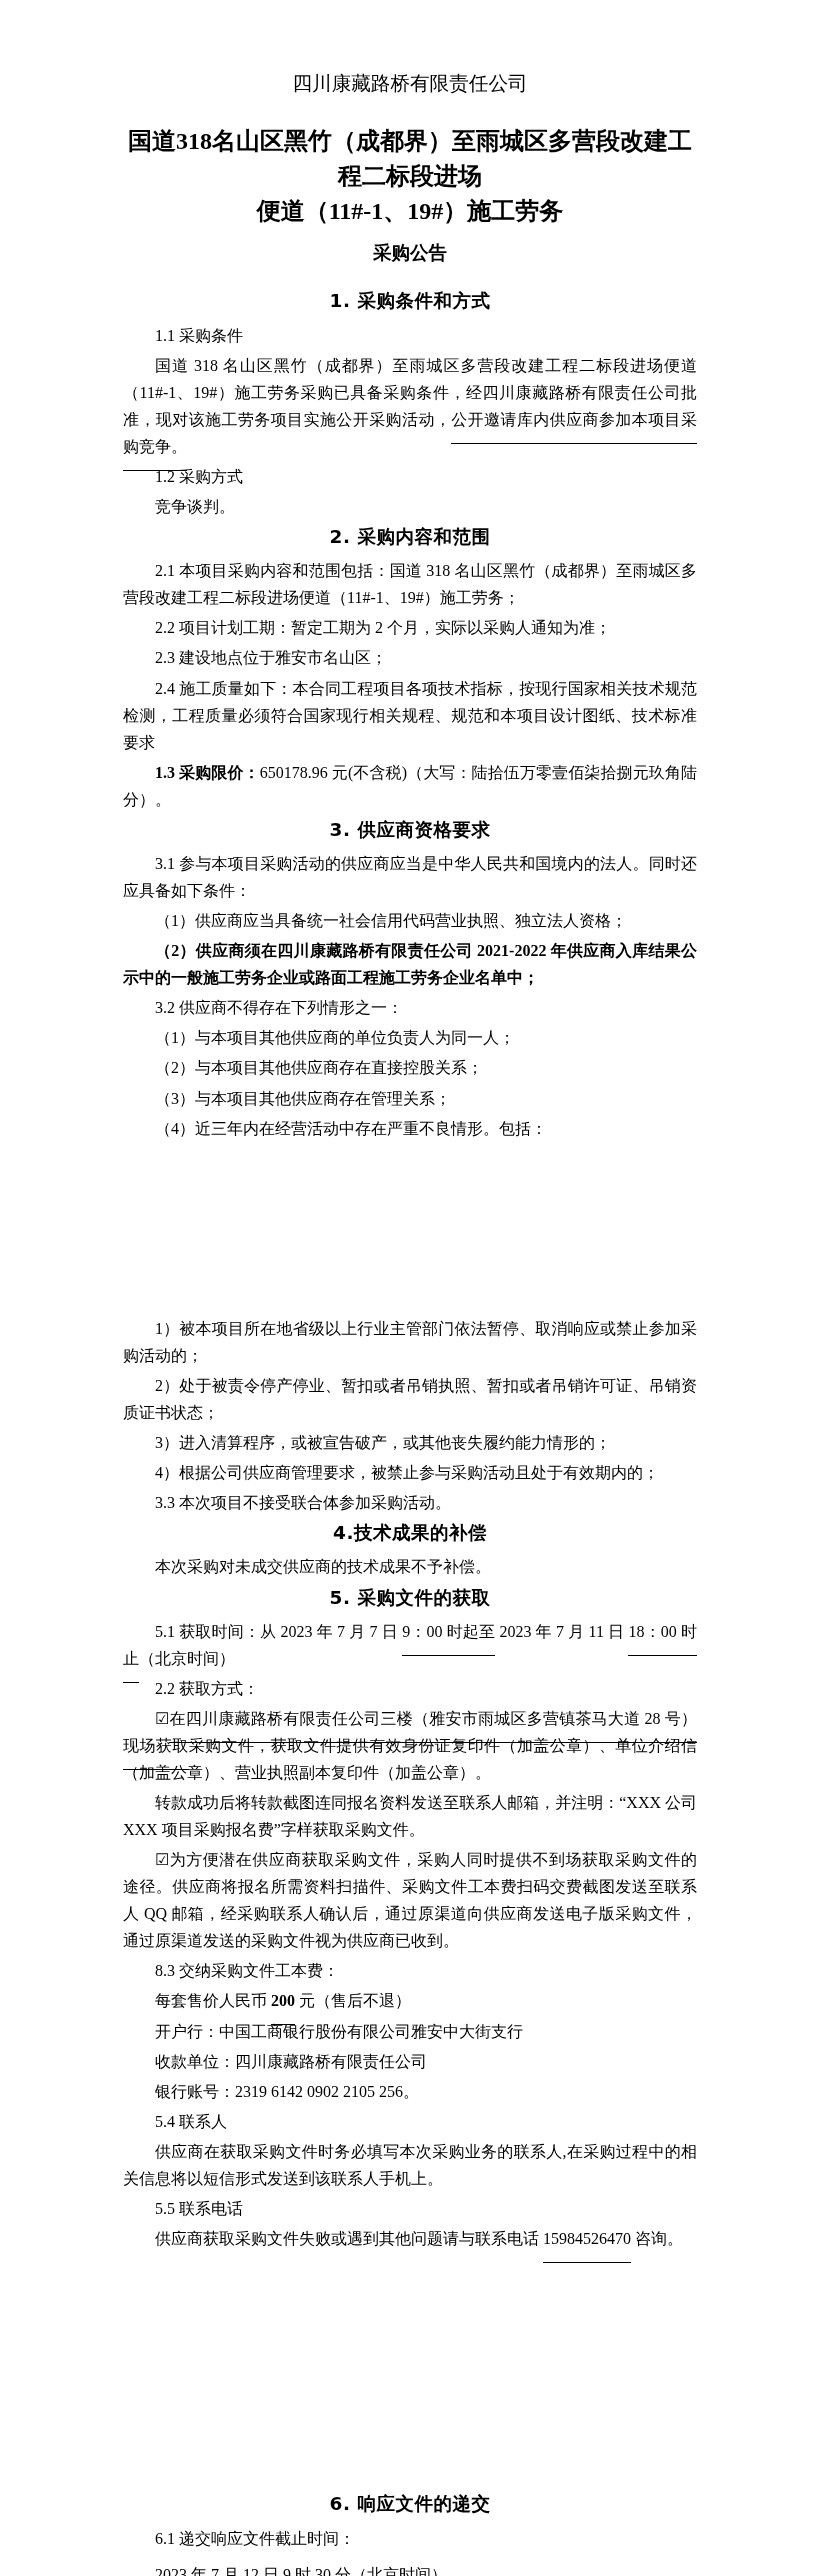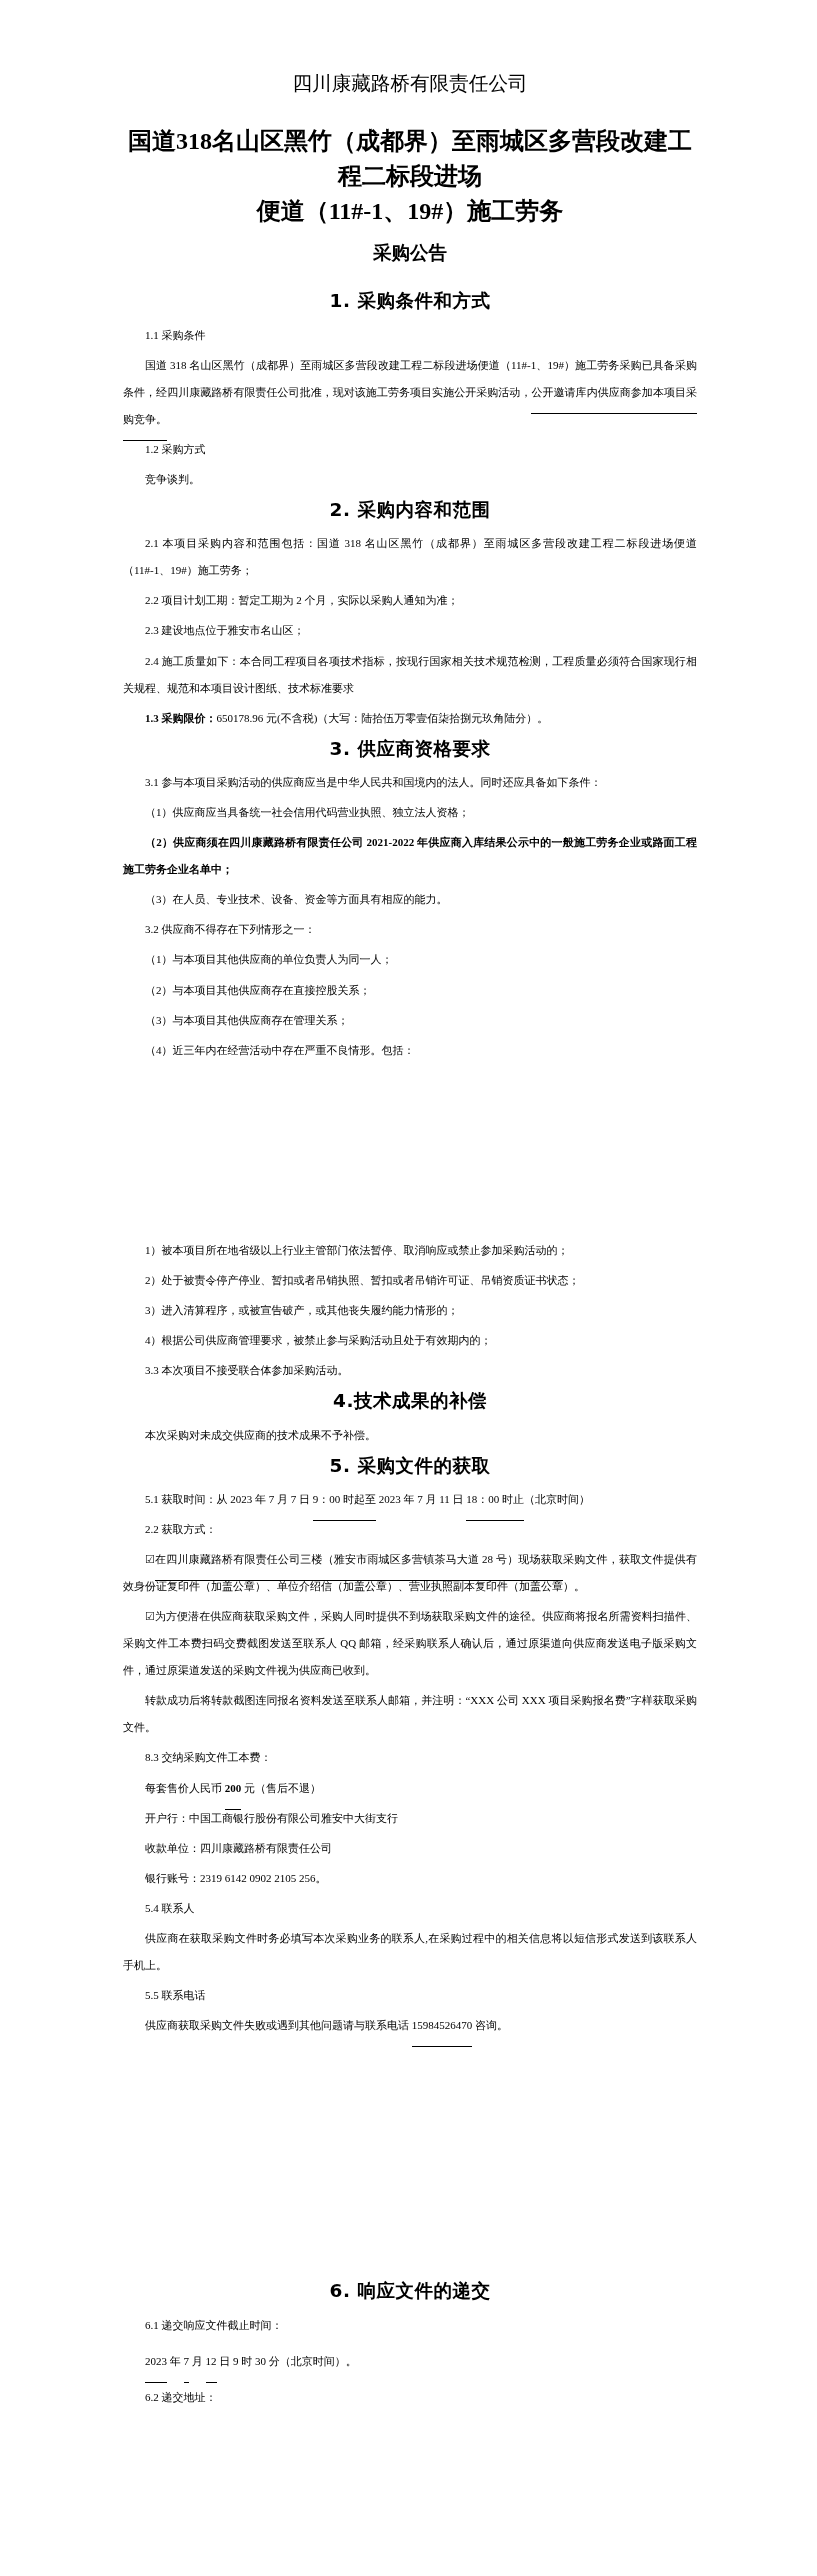--- a/index.html
+++ b/index.html
@@ -44,21 +44,21 @@
     font-family:"DejaVu Sans","Liberation Sans",sans-serif;
     font-weight:700;
     font-size:18.5px;
     line-height:24px;
     letter-spacing:0.5px;
     text-align:center;
   }
   #doc-body > .h:first-child{ margin-top:24px; }
   .p{
     margin:0 0 3.1px 0;
-    font-size:11px;
+    font-size:16px;
     line-height:27px;
     text-align:justify;
     text-indent:2em;
     white-space:pre-wrap;
   }
   .p.loose{ margin-bottom:9.3px; }
   .gap1{ height:170px; }
   .gap2{ height:232px; }
   .b{ font-weight:700; }
   .u{ border-bottom:1.5px solid #000; padding-bottom:15px; }
@@ -83,40 +83,39 @@
         <div class="h"><span>2. 采购内容和范围</span></div>
         <p class="p"><span>2.1 本项目采购内容和范围包括：国道 318 名山区黑竹（成都界）至雨城区多营段改建工程二标段进场便道（11#-1、19#）施工劳务；</span></p>
         <p class="p"><span>2.2 项目计划工期：暂定工期为 2 个月，实际以采购人通知为准；</span></p>
         <p class="p"><span>2.3 建设地点位于雅安市名山区；</span></p>
         <p class="p"><span>2.4 施工质量如下：本合同工程项目各项技术指标，按现行国家相关技术规范检测，工程质量必须符合国家现行相关规程、规范和本项目设计图纸、技术标准要求</span></p>
         <p class="p"><span class="b">1.3 采购限价：</span><span>650178.96 元(不含税)（大写：陆拾伍万零壹佰柒拾捌元玖角陆分）。</span></p>
         <div class="h"><span>3. 供应商资格要求</span></div>
         <p class="p"><span>3.1 参与本项目采购活动的供应商应当是中华人民共和国境内的法人。同时还应具备如下条件：</span></p>
         <p class="p"><span>（1）供应商应当具备统一社会信用代码营业执照、独立法人资格；</span></p>
         <p class="p"><span class="b">（2）供应商须在四川康藏路桥有限责任公司 2021-2022 年供应商入库结果公示中的一般施工劳务企业或路面工程施工劳务企业名单中；</span></p>
-        <p class="p"><span>（3）在人员、专业技术、设备、资金等方面具有相应的能力。</span></p>
         <p class="p"><span>3.2 供应商不得存在下列情形之一：</span></p>
         <p class="p"><span>（1）与本项目其他供应商的单位负责人为同一人；</span></p>
         <p class="p"><span>（2）与本项目其他供应商存在直接控股关系；</span></p>
         <p class="p"><span>（3）与本项目其他供应商存在管理关系；</span></p>
         <p class="p"><span>（4）近三年内在经营活动中存在严重不良情形。包括：</span></p>
         <div class="gap1"></div>
         <p class="p"><span>1）被本项目所在地省级以上行业主管部门依法暂停、取消响应或禁止参加采购活动的；</span></p>
         <p class="p"><span>2）处于被责令停产停业、暂扣或者吊销执照、暂扣或者吊销许可证、吊销资质证书状态；</span></p>
         <p class="p"><span>3）进入清算程序，或被宣告破产，或其他丧失履约能力情形的；</span></p>
         <p class="p"><span>4）根据公司供应商管理要求，被禁止参与采购活动且处于有效期内的；</span></p>
         <p class="p"><span>3.3 本次项目不接受联合体参加采购活动。</span></p>
         <div class="h"><span>4.技术成果的补偿</span></div>
         <p class="p"><span>本次采购对未成交供应商的技术成果不予补偿。</span></p>
         <div class="h"><span>5. 采购文件的获取</span></div>
         <p class="p"><span>5.1 获取时间：从 2023 年 7 月 7 日 </span><span class="u">9：00 时起至</span><span> 2023 年 7 月 11 日 </span><span class="u">18：00 时止</span><span>（北京时间）</span></p>
         <p class="p"><span>2.2 获取方式：</span></p>
         <p class="p"><span>☑</span><span class="u">在四川康藏路桥有限责任公司三楼（雅安市雨城区多营镇茶马大道 28 号）现场获取</span><span>采购文件，获取文件提供有效身份证复印件（加盖公章）、单位介绍信（加盖公章）、营业执照副本复印件（加盖公章）。</span></p>
+        <p class="p"><span>转款成功后将转款截图连同报名资料发送至联系人邮箱，并注明：“XXX 公司 XXX 项目采购报名费”字样获取采购文件。</span></p>
         <p class="p"><span>☑为方便潜在供应商获取采购文件，采购人同时提供不到场获取采购文件的途径。供应商将报名所需资料扫描件、采购文件工本费扫码交费截图发送至联系人 QQ 邮箱，经采购联系人确认后，通过原渠道向供应商发送电子版采购文件，通过原渠道发送的采购文件视为供应商已收到。</span></p>
-        <p class="p"><span>转款成功后将转款截图连同报名资料发送至联系人邮箱，并注明：“XXX 公司 XXX 项目采购报名费”字样获取采购文件。</span></p>
         <p class="p"><span>8.3 交纳采购文件工本费：</span></p>
         <p class="p"><span>每套售价人民币 </span><span class="b u">200</span><span> 元（售后不退）</span></p>
         <p class="p"><span>开户行：中国工商银行股份有限公司雅安中大街支行</span></p>
         <p class="p"><span>收款单位：四川康藏路桥有限责任公司</span></p>
         <p class="p"><span>银行账号：2319 6142 0902 2105 256。</span></p>
         <p class="p"><span>5.4 联系人</span></p>
         <p class="p"><span>供应商在获取采购文件时务必填写本次采购业务的联系人,在采购过程中的相关信息将以短信形式发送到该联系人手机上。</span></p>
         <p class="p"><span>5.5 联系电话</span></p>
         <p class="p"><span>供应商获取采购文件失败或遇到其他问题请与联系电话 </span><span class="u">15984526470</span><span> 咨询。</span></p>
         <div class="gap2"></div>

